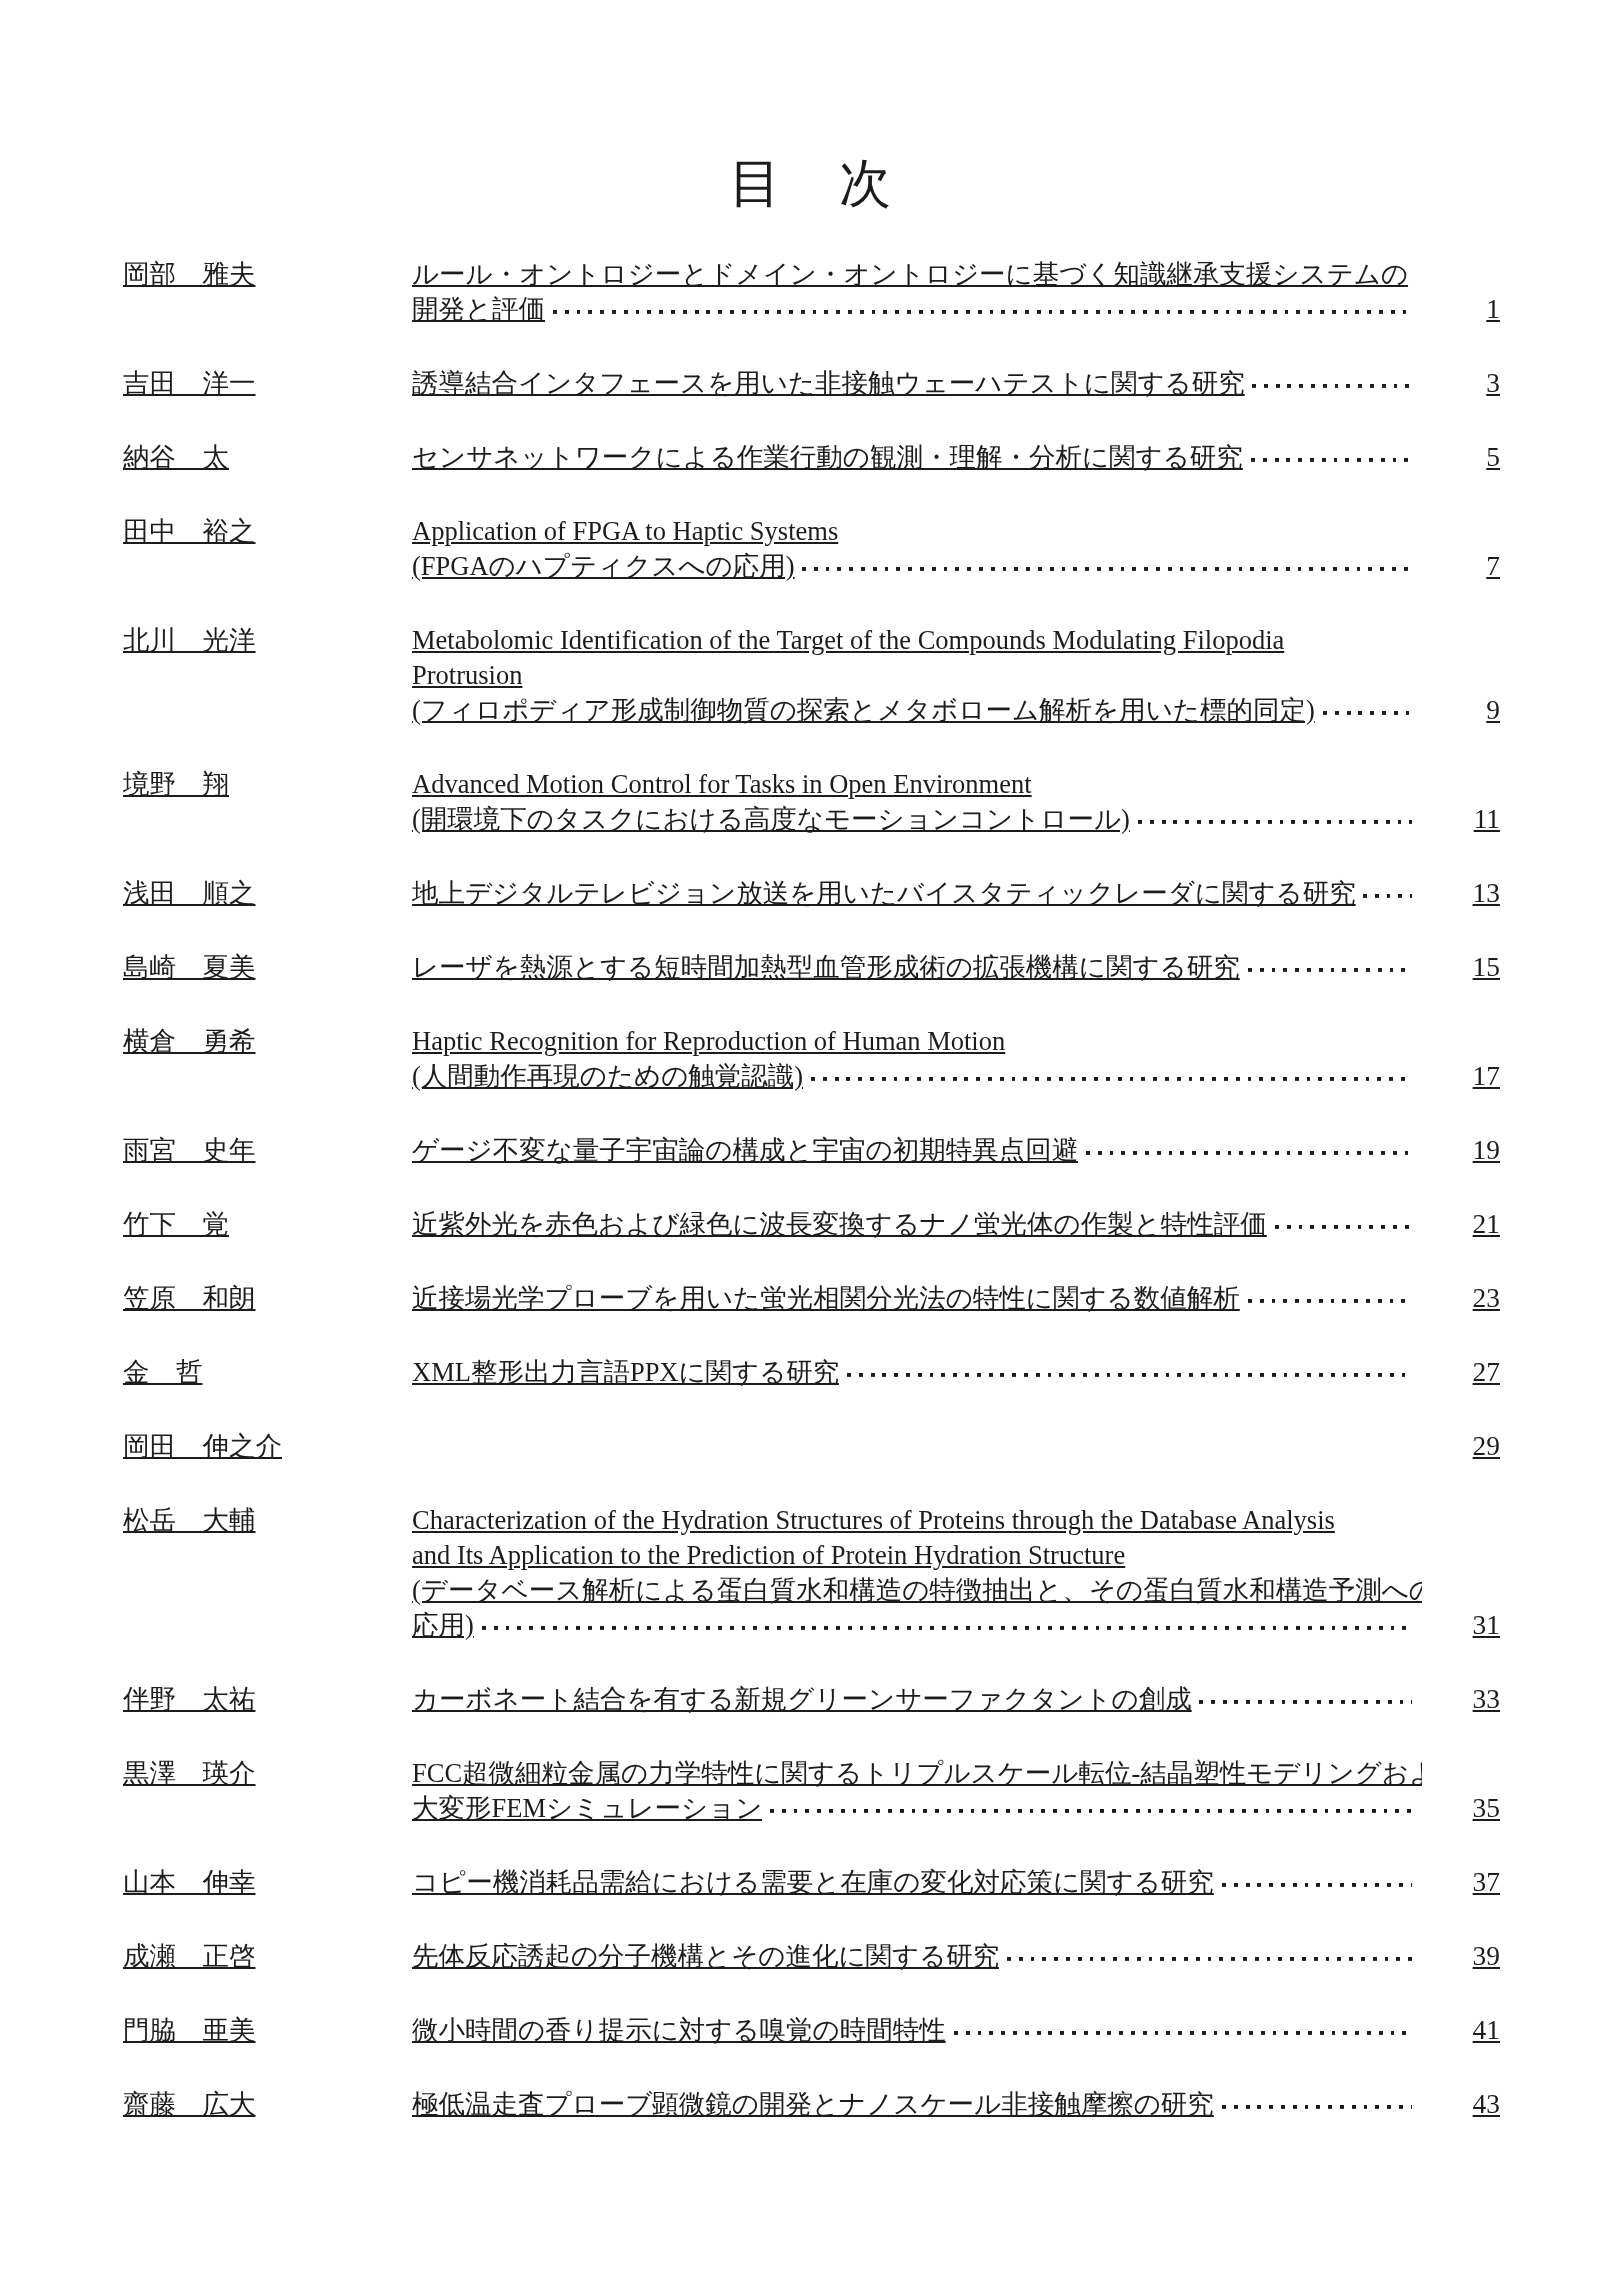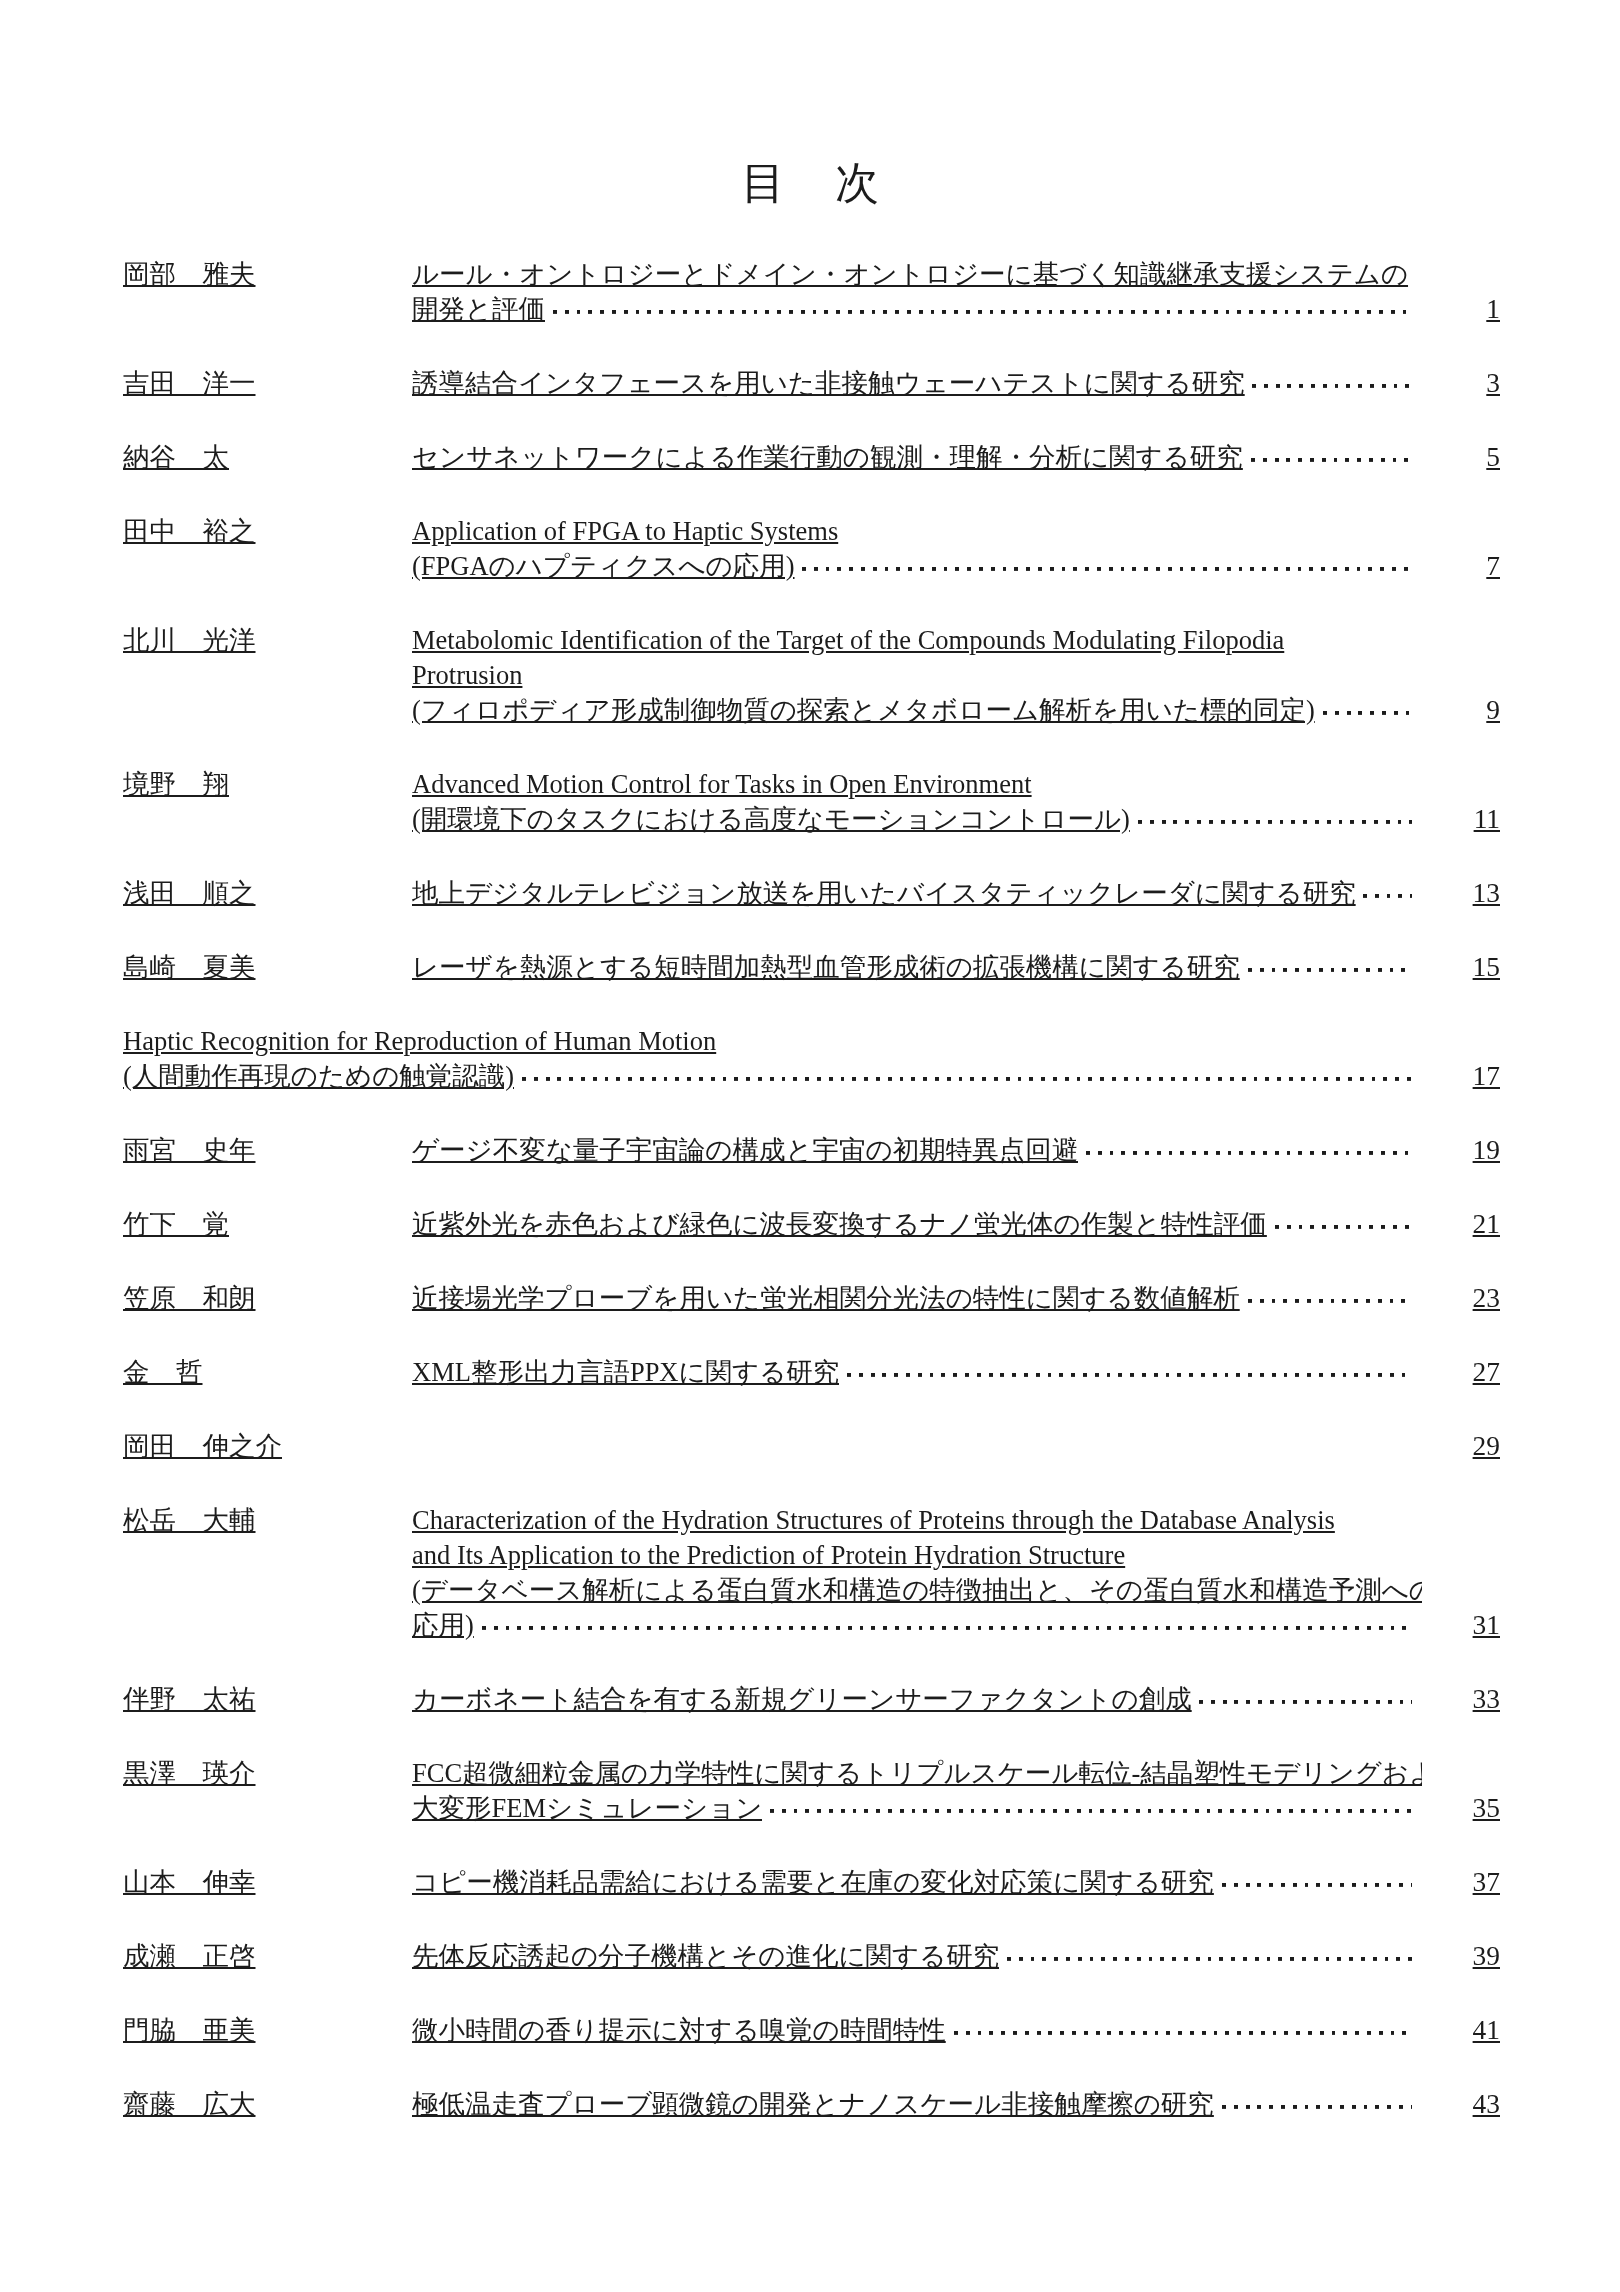--- a/index.html
+++ b/index.html
@@ -12,21 +12,21 @@
     font-family: "Liberation Serif", "DejaVu Serif", serif;
     color: #1c1c1c;
   }
   .page-inner {
     position: absolute;
     left: 123px;
     top: 157px;
     width: 1377px;
   }
   .toc-title {
-    font-size: 44px;
+    font-size: 52px;
     font-weight: normal;
     line-height: 53px;
     text-align: center;
     letter-spacing: 2.9px;
     margin-bottom: 47px;
   }
   .entries {
     display: flex;
     flex-direction: column;
     gap: 39px;
@@ -166,20 +166,21 @@
     <div class="author">島崎　夏美</div>
     <div class="title-block">
           <div class="line last">
             <span class="txt">レーザを熱源とする短時間加熱型血管形成術の拡張機構に関する研究</span>
             <span class="dots"></span>
           </div>
         </div>
     <div class="pageno">15</div>
   </div>
       <div class="entry">
+    <div class="author">横倉　勇希</div>
     <div class="title-block">
           <div class="line">Haptic Recognition for Reproduction of Human Motion</div>
           <div class="line last">
             <span class="txt">(人間動作再現のための触覚認識)</span>
             <span class="dots"></span>
           </div>
         </div>
     <div class="pageno">17</div>
   </div>
       <div class="entry">

